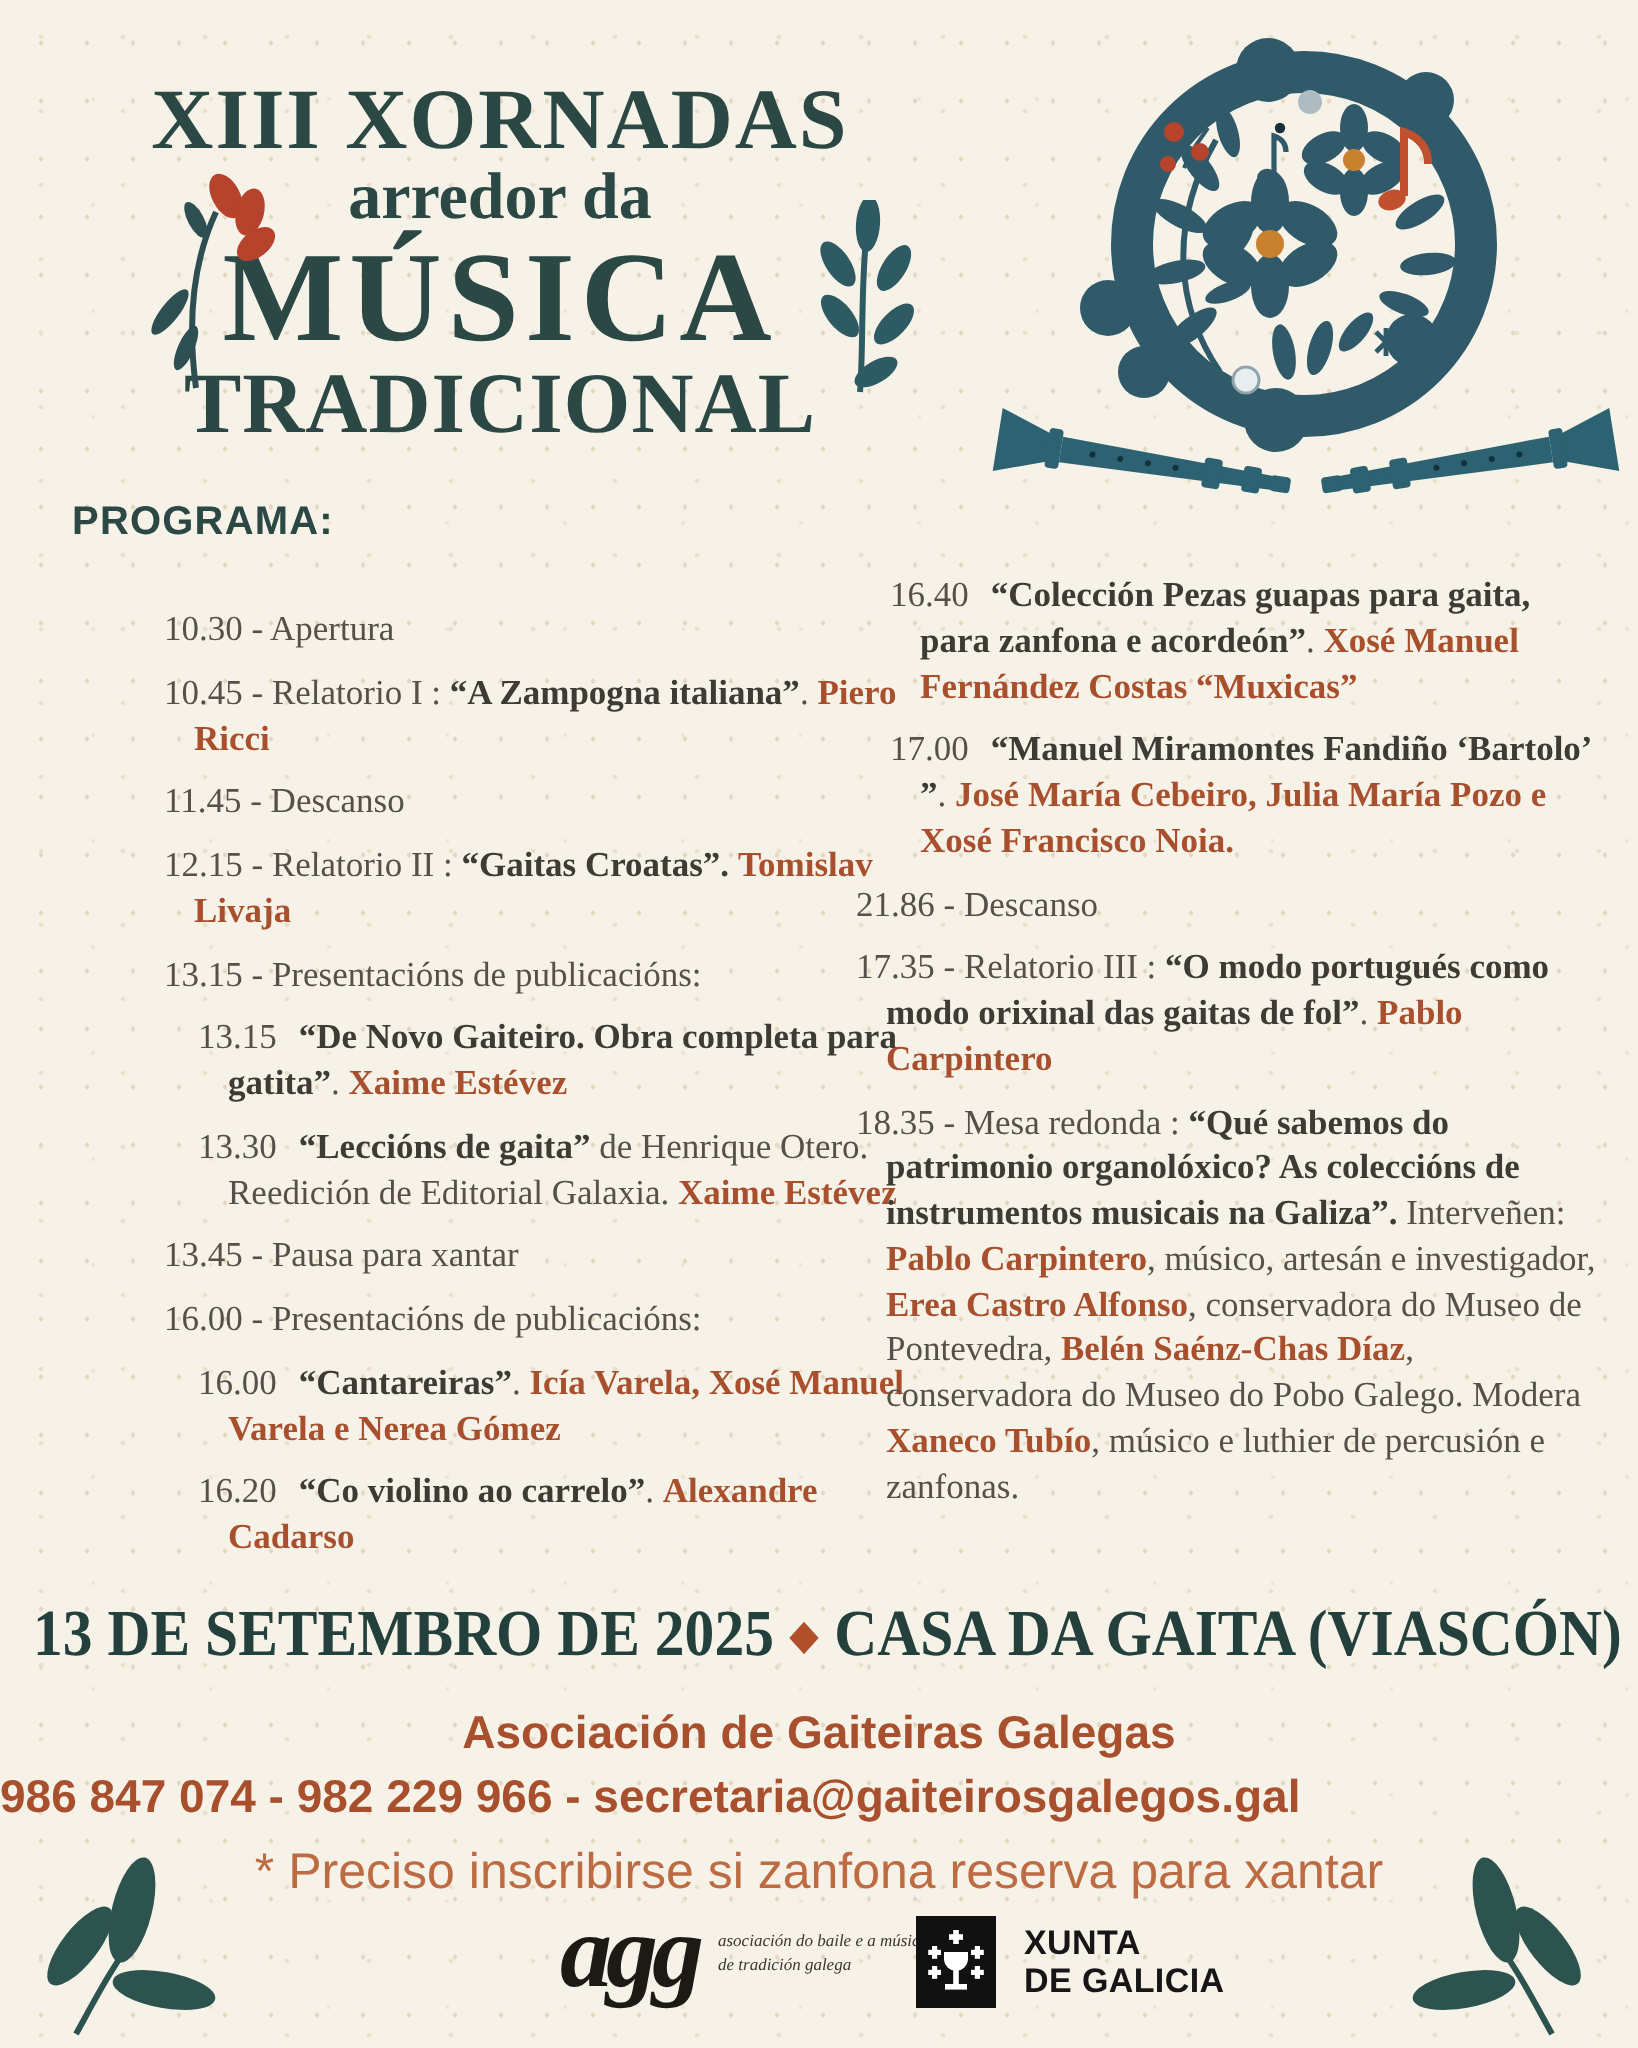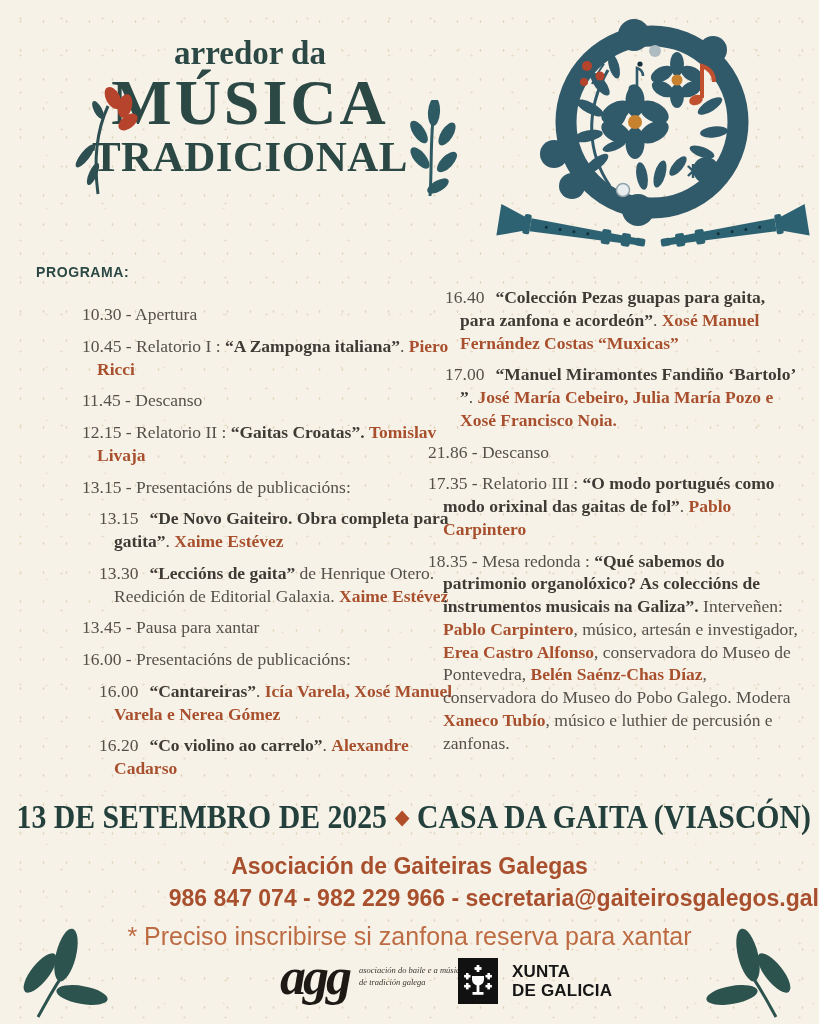--- a/index.html
+++ b/index.html
@@ -24,23 +24,23 @@
   .t1{font-size:43px;letter-spacing:1px;}
   .t2{font-size:33px;margin-top:-2px;}
   .t3{font-size:64px;letter-spacing:3px;margin-top:-4px;}
   .t4{font-size:43px;letter-spacing:0.5px;margin-top:-3px;}
   .deco-flower{position:absolute;left:18px;top:48px;width:72px;height:112px;}
   .deco-sprig-title{position:absolute;right:-12px;top:62px;width:58px;height:100px;}
   
   .illustration{position:absolute;left:492px;top:4px;width:322px;height:258px;}
   
   .program-heading{
-    position:absolute;left:36px;top:264px;
+    position:absolute;left:36px;top:250px;
     font-family:"Liberation Sans",sans-serif;font-weight:bold;
-    font-size:14px;letter-spacing:0.6px;color:#2b4845;
+    font-size:20px;letter-spacing:0.6px;color:#2b4845;
   }
   .prog-col{position:absolute;width:376px;font-size:17.5px;line-height:1.3;color:#55514a;}
   .prog-col-left{left:36px;top:303px;margin-left:46px;}
   .prog-col-right{left:428px;top:286px;}
   .prog-item{padding-left:15px;text-indent:-15px;margin-bottom:9px;}
   .prog-item.indent{margin-left:17px;}
   .seg-plain{color:#55514a;}
   .seg-bold{color:#3e3b35;font-weight:bold;}
   .seg-name{color:#a8502d;font-weight:bold;}
   .seg-time{color:#55514a;margin-right:11px;}
@@ -50,21 +50,21 @@
     font-weight:bold;font-size:31px;color:#24403d;white-space:nowrap;
   }
   .date-inner{display:inline-block;transform:scaleX(0.96) scaleY(1.06);transform-origin:center;}
   .date-sep{color:#b04f2a;font-size:20px;vertical-align:3px;padding:0 8px;}
   .org-line{
     position:absolute;top:853px;left:0;width:100%;text-align:center;
     font-family:"Liberation Sans",sans-serif;font-weight:bold;
     font-size:23px;color:#a8502d;
   }
   .contact-line{
-    position:absolute;top:885px;left:0;width:100%;text-align:right;
+    position:absolute;top:885px;left:0;width:100%;text-align:left;
     font-family:"Liberation Sans",sans-serif;font-weight:bold;
     font-size:23px;color:#a8502d;
   }
   .note-line{
     position:absolute;top:922px;left:0;width:100%;text-align:center;
     font-family:"Liberation Sans",sans-serif;font-weight:normal;
     font-size:25px;color:#bd6b42;
   }
   
   .logos-row{position:absolute;left:0;top:950px;width:100%;height:70px;}
@@ -87,20 +87,21 @@
   .corner-leaf{position:absolute;width:102px;height:94px;top:925px;}
   .corner-leaf.left{left:8px;}
   .corner-leaf.right{left:704px;transform:scaleX(-1);}
 </style>
 </head>
 <body>
 
 <div class="page">
 
   <div class="title-block">
+    <div class="t1">XIII XORNADAS</div>
     <div class="t2">arredor da</div>
     <div class="t3">MÚSICA</div>
     <div class="t4">TRADICIONAL</div>
 
     <svg class="deco-flower" viewBox="0 0 72 112">
       <path d="M30,108 C26,78 27,48 40,20" stroke="#2d4f52" stroke-width="3" fill="none"></path>
       <ellipse cx="17" cy="70" rx="4.5" ry="14" fill="#2d4f52" transform="rotate(38 17 70)"></ellipse>
       <ellipse cx="25" cy="88" rx="4" ry="12" fill="#2d4f52" transform="rotate(24 25 88)"></ellipse>
       <ellipse cx="30" cy="24" rx="4" ry="10" fill="#2d4f52" transform="rotate(-28 30 24)"></ellipse>
       <ellipse cx="45" cy="12" rx="7" ry="12" fill="#b6432b" transform="rotate(-28 45 12)"></ellipse>

